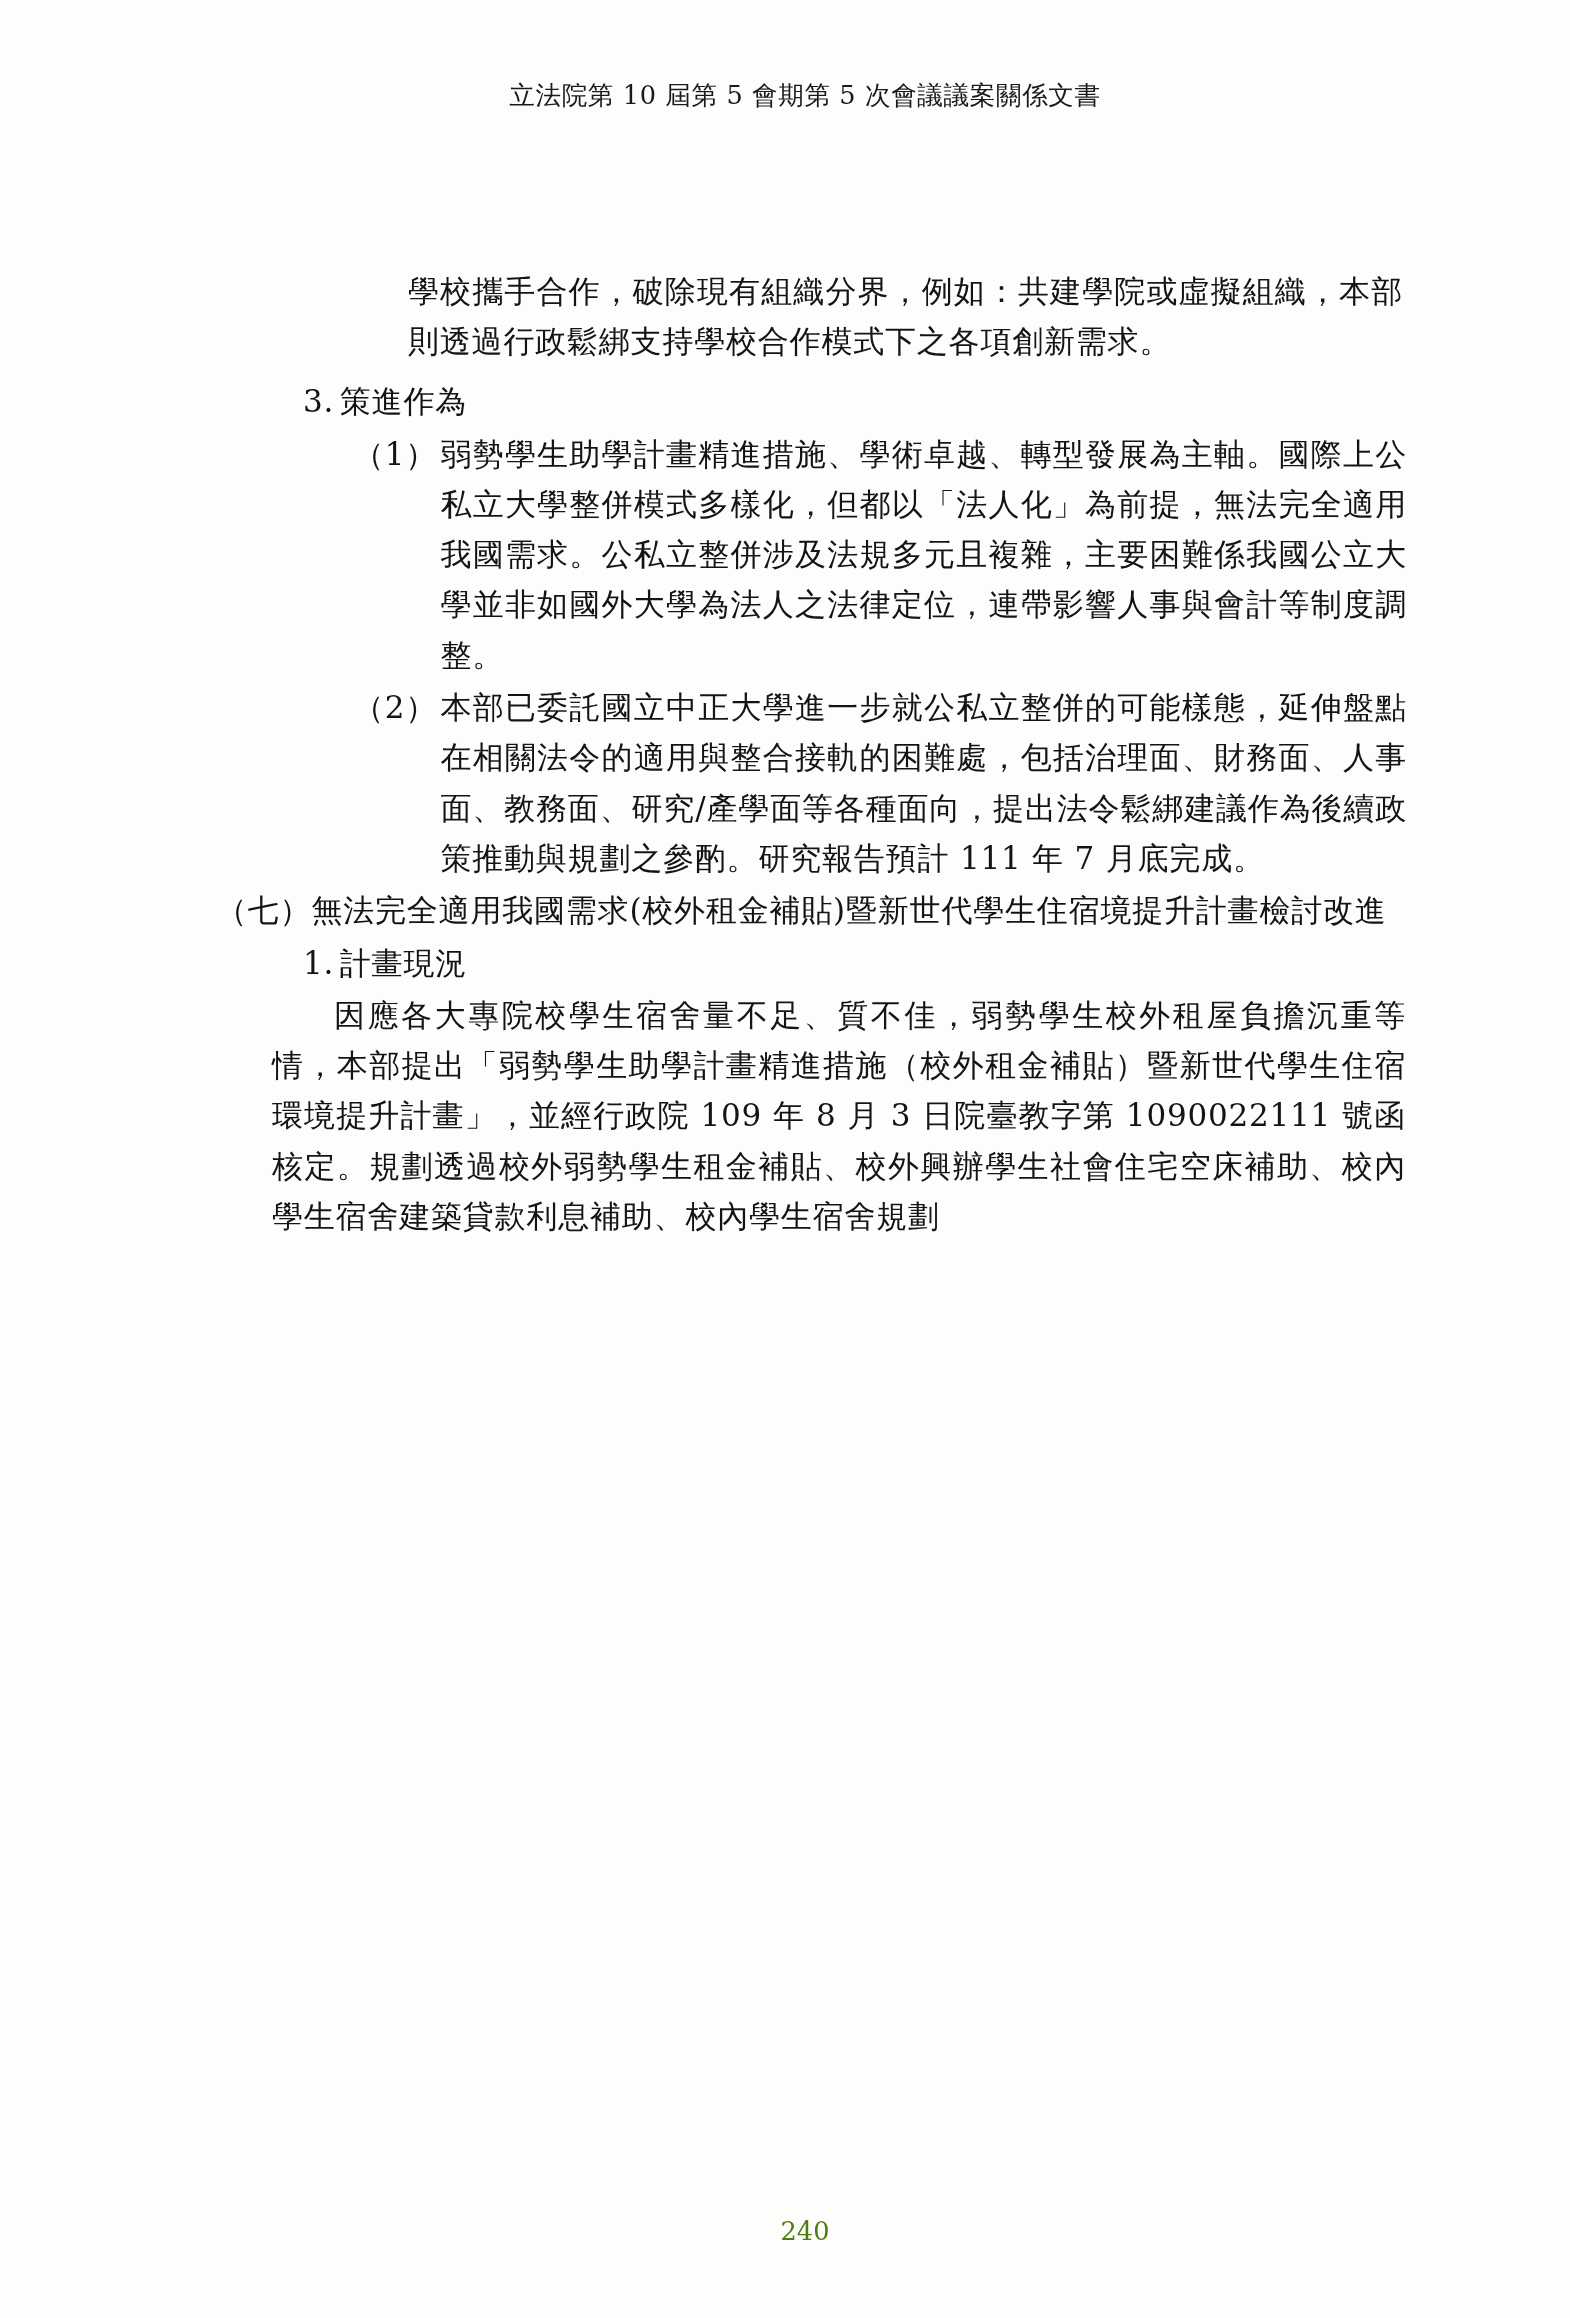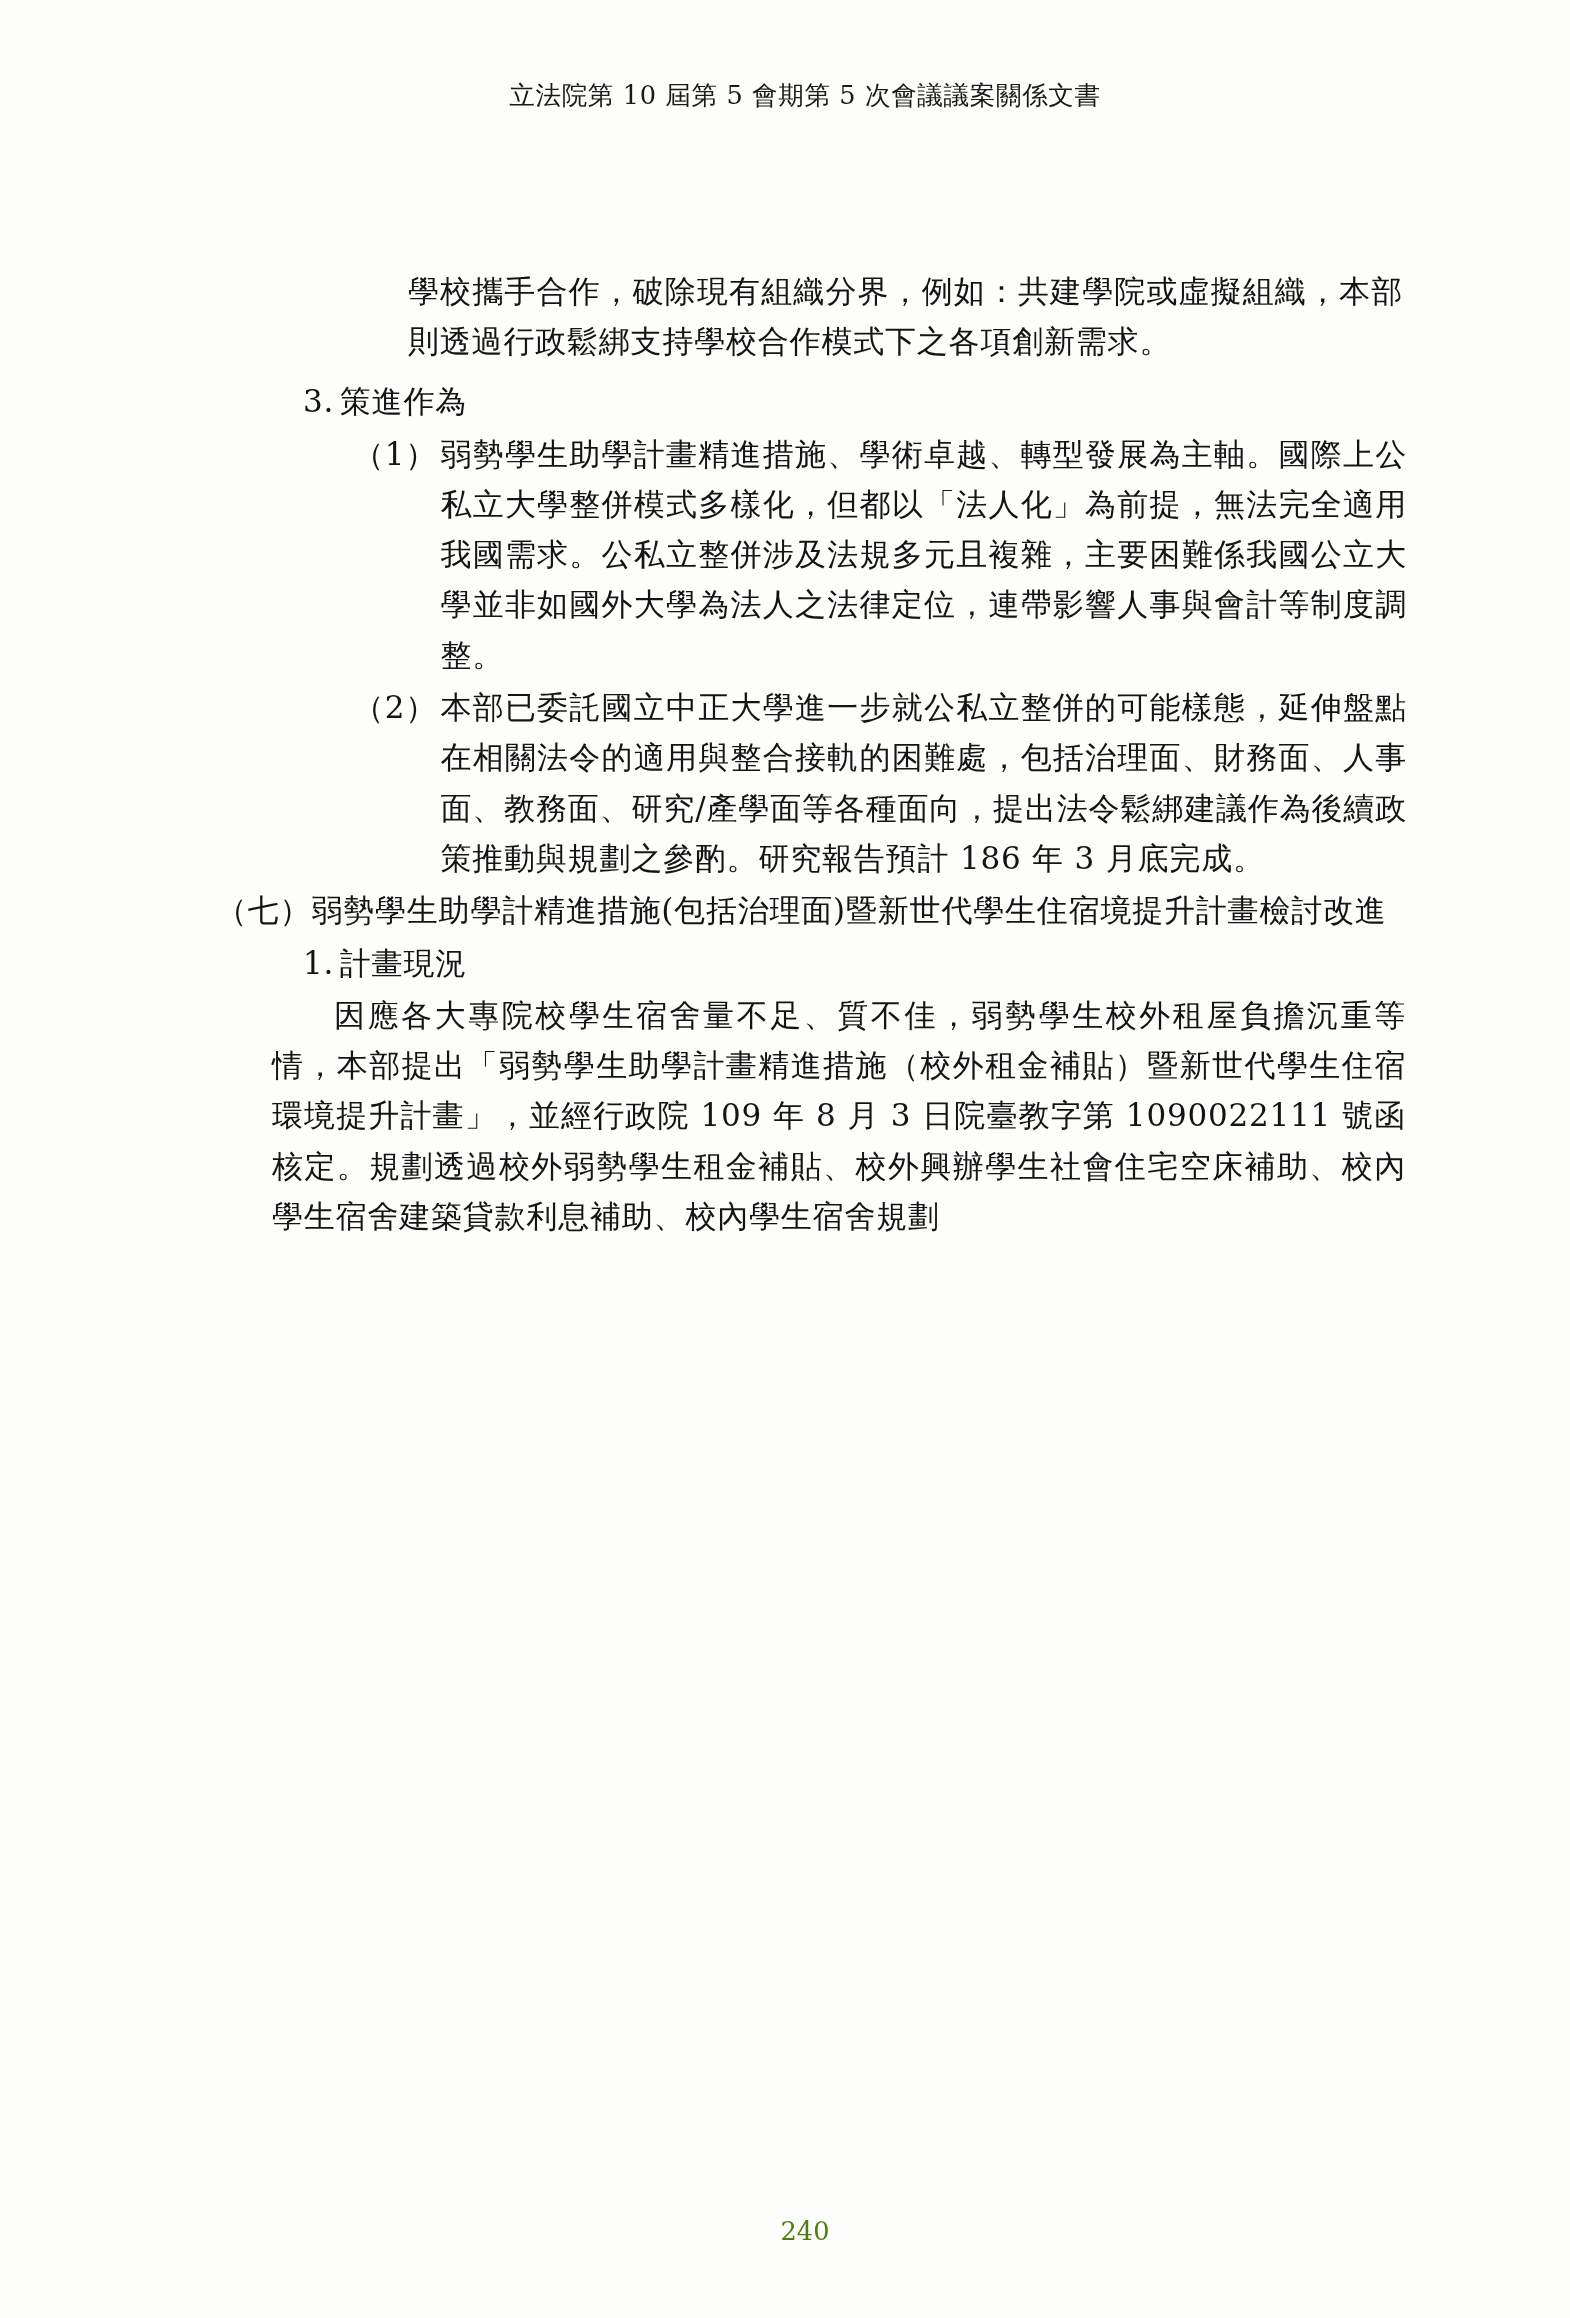--- a/index.html
+++ b/index.html
@@ -126,26 +126,26 @@
       <span>策進作為</span>
     </div>
 
     <div class="para lvl-paren">
       <span class="marker">（1）</span>
       <span class="body">弱勢學生助學計畫精進措施、學術卓越、轉型發展為主軸。國際上公私立大學整併模式多樣化，但都以「法人化」為前提，無法完全適用我國需求。公私立整併涉及法規多元且複雜，主要困難係我國公立大學並非如國外大學為法人之法律定位，連帶影響人事與會計等制度調整。</span>
     </div>
 
     <div class="para lvl-paren">
       <span class="marker">（2）</span>
-      <span class="body">本部已委託國立中正大學進一步就公私立整併的可能樣態，延伸盤點在相關法令的適用與整合接軌的困難處，包括治理面、財務面、人事面、教務面、研究/產學面等各種面向，提出法令鬆綁建議作為後續政策推動與規劃之參酌。研究報告預計 186 年 3 月底完成。</span>
+      <span class="body">本部已委託國立中正大學進一步就公私立整併的可能樣態，延伸盤點在相關法令的適用與整合接軌的困難處，包括治理面、財務面、人事面、教務面、研究/產學面等各種面向，提出法令鬆綁建議作為後續政策推動與規劃之參酌。研究報告預計 111 年 7 月底完成。</span>
     </div>
 
     <div class="para lvl-cn">
       <span class="marker">（七）</span>
-      <span class="body">弱勢學生助學計精進措施(包括治理面)暨新世代學生住宿境提升計畫檢討改進</span>
+      <span class="body">無法完全適用我國需求(校外租金補貼)暨新世代學生住宿境提升計畫檢討改進</span>
     </div>
 
     <div class="para lvl-num2">
       <span class="marker">1.</span>
       <span>計畫現況</span>
     </div>
 
     <p class="para block-body indent-first">因應各大專院校學生宿舍量不足、質不佳，弱勢學生校外租屋負擔沉重等情，本部提出「弱勢學生助學計畫精進措施（校外租金補貼）暨新世代學生住宿環境提升計畫」，並經行政院 109 年 8 月 3 日院臺教字第 1090022111 號函核定。規劃透過校外弱勢學生租金補貼、校外興辦學生社會住宅空床補助、校內學生宿舍建築貸款利息補助、校內學生宿舍規劃</p>
 
   </div>

